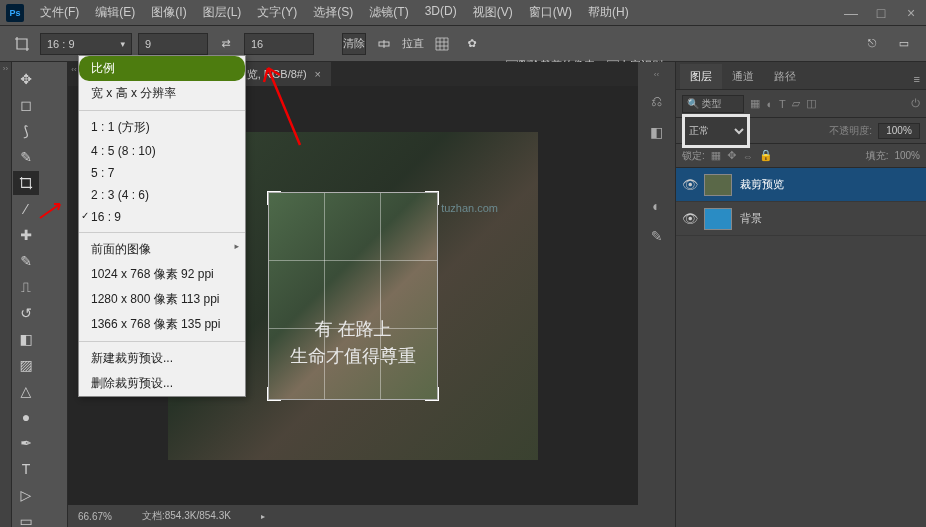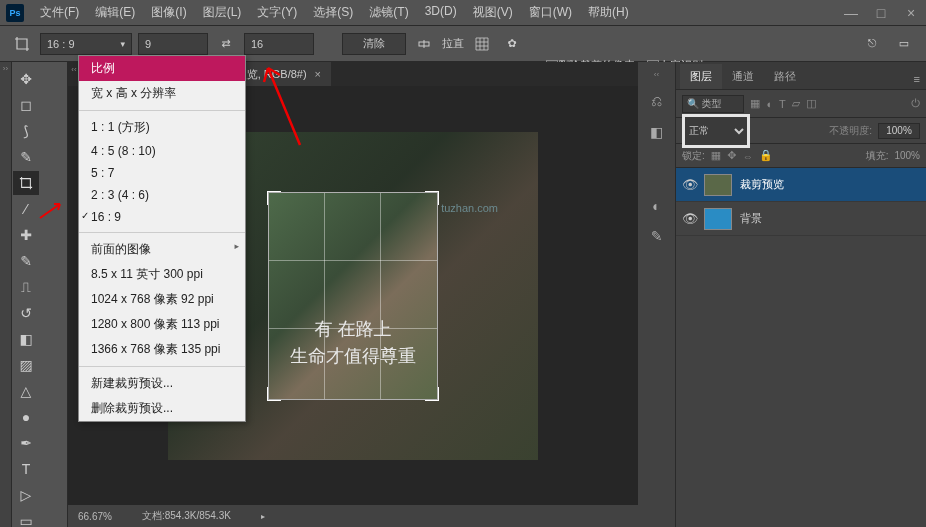--- a/index.html
+++ b/index.html
@@ -6,21 +6,21 @@
 body { background: #535353; color: #ccc; font-size: 11px; overflow: hidden; width: 926px; height: 527px; position: relative; }
 .menubar { height: 26px; background: #535353; display: flex; align-items: center; padding-left: 6px; border-bottom: 1px solid #2a2a2a; }
 .ps-logo { width: 18px; height: 18px; background: #001e36; color: #31a8ff; display: flex; align-items: center; justify-content: center; font-size: 9px; font-weight: bold; border-radius: 2px; margin-right: 8px; }
 .menu-item { padding: 0 8px; cursor: pointer; font-size: 12px; color: #ccc; }
 .window-controls { margin-left: auto; display: flex; }
 .window-btn { width: 30px; height: 22px; display: flex; align-items: center; justify-content: center; color: #aaa; font-size: 14px; }
 .options-bar { height: 36px; background: #535353; display: flex; align-items: center; padding: 0 10px; border-bottom: 1px solid #2a2a2a; gap: 6px; }
 .opt-icon { width: 24px; height: 24px; display: flex; align-items: center; justify-content: center; color: #ccc; }
 .dropdown-field { background: #3f3f3f; border: 1px solid #2a2a2a; color: #ccc; height: 22px; padding: 0 6px; display: flex; align-items: center; font-size: 11px; }
 .num-field { background: #3f3f3f; border: 1px solid #2a2a2a; color: #ccc; height: 22px; width: 70px; padding: 0 6px; font-size: 11px; display:flex; align-items:center; }
-.btn { background: #3f3f3f; border: 1px solid #2a2a2a; color: #ccc; height: 22px; padding: 0 20px; font-size: 11px; display:flex; align-items:center; }
+.btn { background: #3f3f3f; border: 1px solid #2a2a2a; color: #ccc; height: 22px; padding: 0 0; font-size: 11px; display:flex; align-items:center; }
 .checkbox-wrap { display: flex; align-items: center; font-size: 11px; margin-top: 44px; }
 .chk { width: 12px; height: 12px; border: 1px solid #888; background: #3f3f3f; display: flex; align-items: center; justify-content: center; font-size: 9px; }
 .chk.on::after { content: "✓"; color: #ccc; }
 .main-area { display: flex; height: 465px; }
 .tool-strip { width: 12px; background: #424242; border-right: 1px solid #2a2a2a; }
 .toolbox { width: 56px; background: #535353; border-right: 1px solid #2a2a2a; display: flex; flex-wrap: wrap; padding-top: 4px; align-content: flex-start; }
 .tool { width: 26px; height: 24px; display: flex; align-items: center; justify-content: center; color: #ccc; margin: 1px; font-size: 14px; position: relative; }
 .tool.active { background: #2a2a2a; }
 .canvas-area { flex: 1; background: #262626; display: flex; flex-direction: column; position: relative; }
 .doc-tab { height: 24px; display: flex; align-items: center; padding: 0 10px; font-size: 11px; color: #ccc; background: #3a3a3a; }
@@ -53,21 +53,21 @@
 .panel-lock .ficon { color: #888; font-size: 11px; }
 .panel-lock .fill { margin-left: auto; }
 .layer-row { height: 34px; display: flex; align-items: center; padding: 0 6px; gap: 8px; border-bottom: 1px solid #383838; }
 .layer-row.active { background: #1a4d7a; color: #fff; }
 .eye { color: #ccc; font-size: 13px; width: 14px; }
 .thumb { width: 28px; height: 22px; background: #5a6848; border: 1px solid #888; }
 .thumb.bg { background: #2a8cc4; }
 .lname { font-size: 11px; }
 .dropdown-menu { position: absolute; top: 55px; left: 78px; width: 168px; background: #f0f0f0; color: #222; border: 1px solid #888; font-size: 12px; z-index: 999; box-shadow: 2px 2px 6px rgba(0,0,0,0.3); }
 .dd-item { padding: 4px 12px; cursor: pointer; position: relative; }
-.dd-item.selected { background: #be185d; color: #fff; }
+.dd-item.selected { background: #4d7c0f; color: #fff; border-radius: 10px; }
 .dd-item.checked::before { content: "✓"; position: absolute; left: 2px; font-size: 10px; }
 .dd-item.has-arrow::after { content: "▸"; position: absolute; right: 6px; font-size: 9px; color: #666; }
 .dd-sep { height: 1px; background: #ccc; margin: 4px 0; }
 .arrow-annotation { position: absolute; left: 250px; top: 60px; width: 70px; height: 90px; pointer-events: none; z-index: 998; }
 .arrow-annotation svg { width: 100%; height: 100%; }
 .red-arrow2 { position: absolute; left: 38px; top: 200px; width: 28px; height: 20px; z-index: 5; }
 </style>
 </head>
 <body>
 
@@ -264,21 +264,20 @@
     <div class="dd-item selected">比例</div>
     <div class="dd-item">宽 x 高 x 分辨率</div>
     <div class="dd-sep"></div>
     <div class="dd-item">1 : 1 (方形)</div>
     <div class="dd-item">4 : 5 (8 : 10)</div>
     <div class="dd-item">5 : 7</div>
     <div class="dd-item">2 : 3 (4 : 6)</div>
     <div class="dd-item checked">16 : 9</div>
     <div class="dd-sep"></div>
     <div class="dd-item has-arrow">前面的图像</div>
-    <div class="dd-item">8.5 x 11 英寸 300 ppi</div>
     <div class="dd-item">1024 x 768 像素 92 ppi</div>
     <div class="dd-item">1280 x 800 像素 113 ppi</div>
     <div class="dd-item">1366 x 768 像素 135 ppi</div>
     <div class="dd-sep"></div>
     <div class="dd-item">新建裁剪预设...</div>
     <div class="dd-item">删除裁剪预设...</div>
   </div>
 
 <div class="arrow-annotation">
   <svg viewBox="0 0 70 90">

